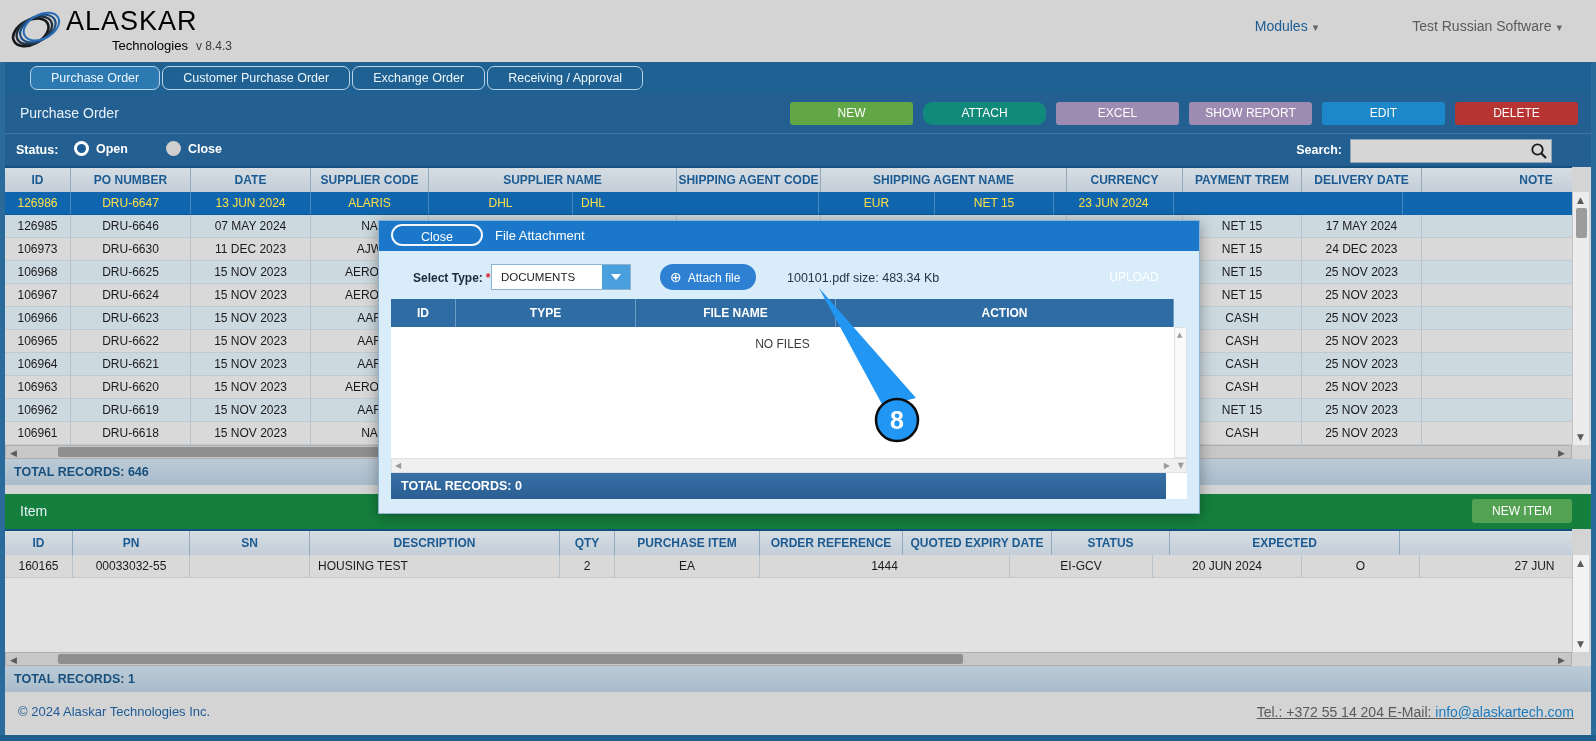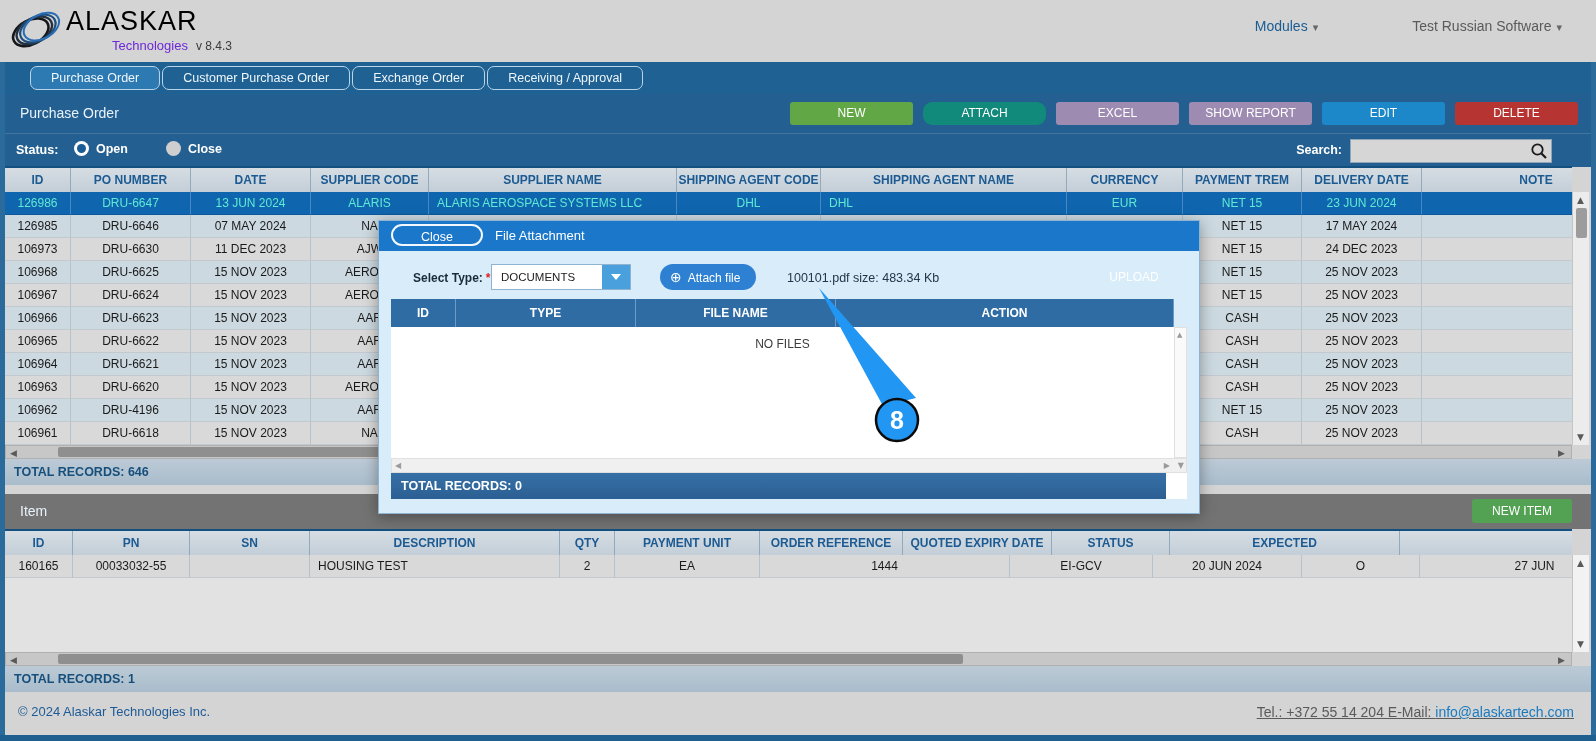--- a/index.html
+++ b/index.html
@@ -4,21 +4,21 @@
 <style>
   html,body{margin:0;padding:0;background:#b9b9b9;}
   #screen{position:relative;width:1596px;height:741px;background:#d4d4d4;overflow:hidden;
           font-family:"Liberation Sans",sans-serif;-webkit-font-smoothing:antialiased;}
   .arrowglyph{font-family:"DejaVu Sans",sans-serif;}
 
   
   .top{position:absolute;left:0;top:0;width:1596px;height:62px;background:#d4d4d4;border-bottom:1px solid #bdbdbd;}
   .logo{position:absolute;left:10px;top:5px;width:55px;height:48px;}
   .logo-title{position:absolute;left:66px;top:6px;font-size:27px;letter-spacing:1px;color:#000000;font-weight:500;}
-  .logo-sub{position:absolute;left:112px;top:38px;font-size:13px;color:#6d28d9;}
+  .logo-sub{position:absolute;left:112px;top:38px;font-size:13px;color:#000000;}
   .logo-ver{position:absolute;left:196px;top:39px;font-size:12px;color:#3a3a3a;}
   .nav{position:absolute;right:34px;top:18px;display:flex;gap:46px;align-items:center;}
   .nav-modules{font-size:14px;font-weight:normal;color:#1b5c93;cursor:pointer;}
   .nav-user{font-size:14px;color:#5a5a5a;cursor:pointer;margin-left:48px;}
   .nav .caret{font-size:11px;color:#666;margin-left:5px;}
 
   
   .edge{position:absolute;background:#2b6b9c;z-index:3;}
   .edge-l{left:0;top:62px;width:5px;height:679px;}
   .edge-r{right:0;top:62px;width:5px;height:679px;}
@@ -50,38 +50,38 @@
 
   
   .thead{position:absolute;display:flex;background:linear-gradient(#d6dde3,#c3ced8);border-top:2px solid #14507f;border-bottom:1px solid #8fa6b8;box-sizing:border-box;overflow:hidden;}
   .hc{height:24px;line-height:24px;text-align:center;font-weight:bold;font-size:12px;color:#1c5a92;border-right:1px solid #93a9bc;box-sizing:border-box;flex:none;}
   .prow,.irow{display:flex;height:23px;box-sizing:border-box;}
   .bc{height:23px;line-height:22px;text-align:center;font-size:12px;color:#1a1a1a;border-right:1px solid #b8c2ca;border-bottom:1px solid #c2c9cf;box-sizing:border-box;flex:none;overflow:hidden;white-space:nowrap;}
   .bc.left{text-align:left;padding-left:8px;}
   .prow.even{background:#d9d9d9;}
   .prow.odd{background:#ccd9e0;}
   .prow.sel{background:#1066ae;}
-  .prow.sel .bc{color:#5eead4;border-right:1px solid #4688c4;border-bottom:1px solid #0c5causd;}
+  .prow.sel .bc{color:#fde047;border-right:1px solid #4688c4;border-bottom:1px solid #0c5causd;}
   .prow.sel .bc{border-bottom:1px solid #0c589a;}
   .pc0{width:66px}.pc1{width:120px}.pc2{width:120px}.pc3{width:118px}.pc4{width:248px}.pc5{width:144px}
   .pc6{width:246px}.pc7{width:116px}.pc8{width:119px}.pc9{width:120px}.pc10{width:229px}
   #po-thead{left:5px;top:166px;width:1567px;}
   #po-tbody{position:absolute;left:5px;top:192px;width:1567px;height:253px;overflow:hidden;background:#d9d9d9;}
 
   
   .hscroll{position:absolute;background:#c7c7c7;border:1px solid #b0b0b0;box-sizing:border-box;}
   .hthumb{position:absolute;top:1px;height:10px;background:#8f8f8f;border-radius:2px;}
   .sarrow{position:absolute;font-size:9px;color:#5a5a5a;line-height:12px;}
   .vscroll{position:absolute;width:17px;background:#ececec;border-left:1px solid #c4c4c4;box-sizing:border-box;z-index:2;}
   .vthumb{position:absolute;left:3px;width:11px;background:#9c9c9c;border-radius:2px;}
 
   .total-bar{position:absolute;background:linear-gradient(#bccad6,#a9bccb);color:#174f7c;font-weight:bold;font-size:12.5px;line-height:26px;padding-left:12px;box-sizing:border-box;}
 
   
-  .item-header{position:absolute;left:2px;top:494px;width:1592px;height:35px;background:#737373;}
+  .item-header{position:absolute;left:2px;top:494px;width:1592px;height:35px;background:#15803d;}
   .item-title{position:absolute;left:18px;top:9px;color:#e9f2fa;font-size:14px;}
   .new-item-btn{position:absolute;right:22px;top:5px;width:100px;height:24px;line-height:24px;text-align:center;color:#fff;font-size:12px;border-radius:3px;cursor:pointer;}
   .ic0{width:68px}.ic1{width:117px}.ic2{width:120px}.ic3{width:250px}.ic4{width:55px}.ic5{width:145px}
   .ic6{width:250px}.ic7{width:143px}.ic8{width:149px}.ic9{width:118px}.ic10{width:230px}
   #item-thead{left:5px;top:529px;width:1567px;}
   #item-tbody{position:absolute;left:5px;top:555px;width:1567px;height:23px;overflow:hidden;}
   .irow{background:#d9d9d9;}
   .item-blank{position:absolute;left:5px;top:578px;width:1567px;height:74px;background:#e2e2e2;}
 
   
@@ -197,21 +197,20 @@
       <div class="hc pc8">PAYMENT TREM</div>
       <div class="hc pc9">DELIVERY DATE</div>
       <div class="hc pc10">NOTE</div>
     </div>
   <div id="po-tbody">
       <div class="prow sel">
         <div class="bc pc0">126986</div>
         <div class="bc pc1">DRU-6647</div>
         <div class="bc pc2">13 JUN 2024</div>
         <div class="bc pc3">ALARIS</div>
-        <div class="bc pc4 left">ALARIS AEROSPACE SYSTEMS LLC</div>
         <div class="bc pc5">DHL</div>
         <div class="bc pc6 left">DHL</div>
         <div class="bc pc7">EUR</div>
         <div class="bc pc8">NET 15</div>
         <div class="bc pc9">23 JUN 2024</div>
         <div class="bc pc10"></div>
       </div>
       <div class="prow odd">
         <div class="bc pc0">126985</div>
         <div class="bc pc1">DRU-6646</div>
@@ -311,21 +310,21 @@
         <div class="bc pc4 left"></div>
         <div class="bc pc5"></div>
         <div class="bc pc6 left"></div>
         <div class="bc pc7"></div>
         <div class="bc pc8">CASH</div>
         <div class="bc pc9">25 NOV 2023</div>
         <div class="bc pc10"></div>
       </div>
       <div class="prow odd">
         <div class="bc pc0">106962</div>
-        <div class="bc pc1">DRU-4196</div>
+        <div class="bc pc1">DRU-6619</div>
         <div class="bc pc2">15 NOV 2023</div>
         <div class="bc pc3">AAR</div>
         <div class="bc pc4 left"></div>
         <div class="bc pc5"></div>
         <div class="bc pc6 left"></div>
         <div class="bc pc7"></div>
         <div class="bc pc8">NET 15</div>
         <div class="bc pc9">25 NOV 2023</div>
         <div class="bc pc10"></div>
       </div>
@@ -363,21 +362,21 @@
   <div class="item-header">
     <div class="item-title">Item</div>
     <div class="new-item-btn" style="background: rgb(83, 162, 83);">NEW ITEM</div>
   </div>
   <div class="thead" id="item-thead">
       <div class="hc ic0">ID</div>
       <div class="hc ic1">PN</div>
       <div class="hc ic2">SN</div>
       <div class="hc ic3">DESCRIPTION</div>
       <div class="hc ic4">QTY</div>
-      <div class="hc ic5">PAYMENT UNIT</div>
+      <div class="hc ic5">PURCHASE ITEM</div>
       <div class="hc ic7">ORDER REFERENCE</div>
       <div class="hc ic8">QUOTED EXPIRY DATE</div>
       <div class="hc ic9">STATUS</div>
       <div class="hc ic10">EXPECTED</div>
     </div>
   <div id="item-tbody">
       <div class="irow even">
         <div class="bc ic0">160165</div>
         <div class="bc ic1">00033032-55</div>
         <div class="bc ic2"></div>

